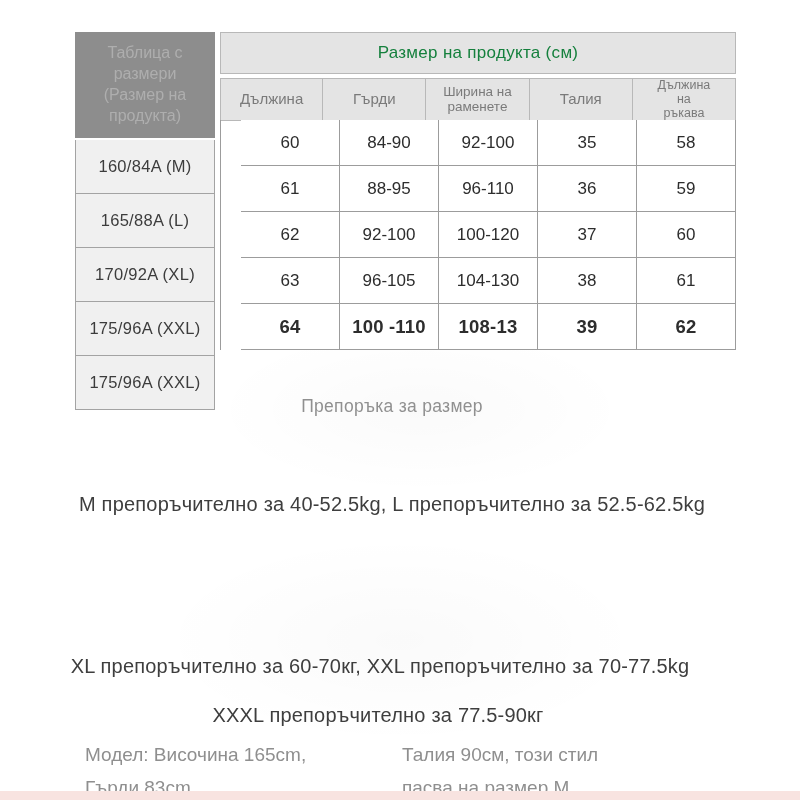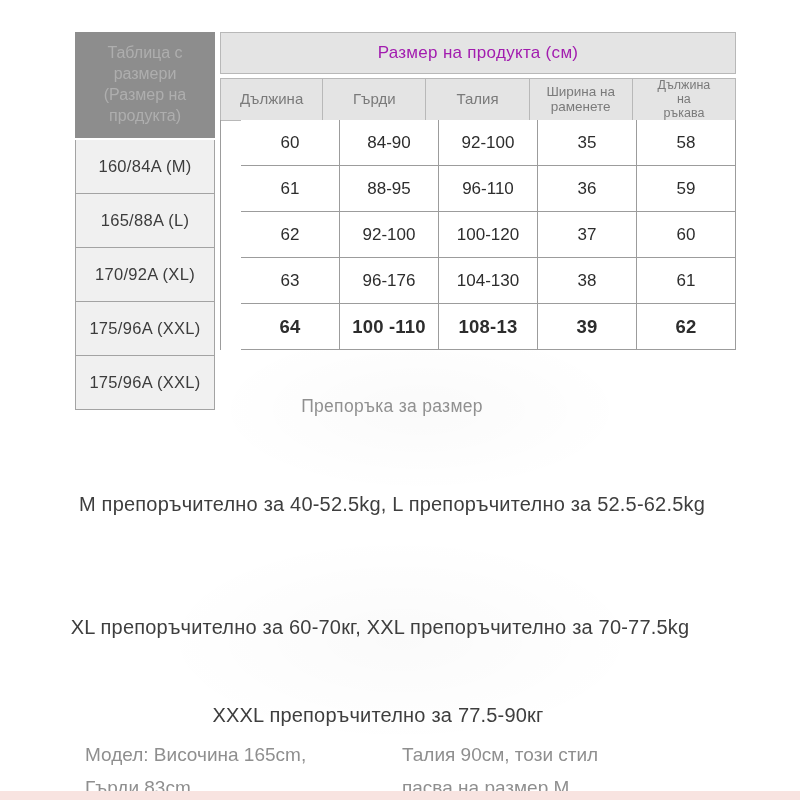--- a/index.html
+++ b/index.html
@@ -38,21 +38,21 @@
     display: flex; align-items: center; justify-content: center;
     font-size: 16.5px; color: #3c3c3c; letter-spacing: 0.3px;
   }
   .label-cell:first-of-type { border-top: 1px solid #a3a3a3; }
 
   .data-col { width: 516px; display: flex; flex-direction: column; }
   .span-header {
     height: 42px; margin-bottom: 4px;
     background: #e4e4e4; border: 1px solid #b8b8b8;
     display: flex; align-items: center; justify-content: center;
-    font-size: 17px; color: #a21caf; letter-spacing: 0.3px;
+    font-size: 17px; color: #15803d; letter-spacing: 0.3px;
   }
   .col-headers { display: grid; grid-template-columns: repeat(5, 1fr); height: 42px; }
   .col-header {
     background: #e4e4e4; border: 1px solid #b8b8b8; margin-left: -1px;
     display: flex; align-items: center; justify-content: center;
     text-align: center; color: #7a7a7a; font-size: 15px; line-height: 1.1;
     white-space: pre-line; padding: 0 2px;
   }
   .col-header:first-child { margin-left: 0; }
   .col-header.md { font-size: 13.5px; }
@@ -75,21 +75,21 @@
   
   .reco-title {
     position: absolute; top: 396px; left: 0; width: 784px;
     text-align: center; font-size: 17.5px; color: #909090; letter-spacing: 0.3px;
   }
   .reco-line {
     position: absolute; left: 0; width: 784px;
     text-align: center; font-size: 20px; color: #3e3e3e; letter-spacing: 0.2px;
   }
   .reco-line.l1 { top: 493px; }
-  .reco-line.l2 { top: 616px; width: 760px; }
+  .reco-line.l2 { top: 655px; width: 760px; }
   .reco-line.l3 { top: 704px; width: 756px; }
 
   .model-info {
     position: absolute; top: 738px;
     font-size: 19px; color: #8f8f8f; line-height: 33px;
     text-align: left; white-space: pre-line;
   }
   .model-info.left  { left: 85px;  width: 320px; }
   .model-info.right { left: 402px; width: 320px; }
 
@@ -116,23 +116,23 @@
       <div class="label-cell">175/96A (XXL)</div>
       <div class="label-cell">175/96A (XXL)</div>
     </div>
 
     <div class="data-col">
       <div class="span-header">Размер на продукта (см)</div>
 
       <div class="col-headers">
         <div class="col-header">Дължина</div>
         <div class="col-header">Гърди</div>
-        <div class="col-header">Талия</div>
         <div class="col-header md">Ширина на
 раменете</div>
+        <div class="col-header">Талия</div>
         <div class="col-header sm">Дължина
 на
 ръкава</div>
       </div>
 
       <div class="data-grid">
         <div class="data-cell">60</div>
         <div class="data-cell">84-90</div>
         <div class="data-cell">92-100</div>
         <div class="data-cell">35</div>
@@ -144,21 +144,21 @@
         <div class="data-cell">36</div>
         <div class="data-cell">59</div>
 
         <div class="data-cell">62</div>
         <div class="data-cell">92-100</div>
         <div class="data-cell">100-120</div>
         <div class="data-cell">37</div>
         <div class="data-cell">60</div>
 
         <div class="data-cell">63</div>
-        <div class="data-cell">96-176</div>
+        <div class="data-cell">96-105</div>
         <div class="data-cell">104-130</div>
         <div class="data-cell">38</div>
         <div class="data-cell">61</div>
 
         <div class="data-cell">64</div>
         <div class="data-cell">100 -110</div>
         <div class="data-cell">108-13</div>
         <div class="data-cell">39</div>
         <div class="data-cell">62</div>
       </div>

